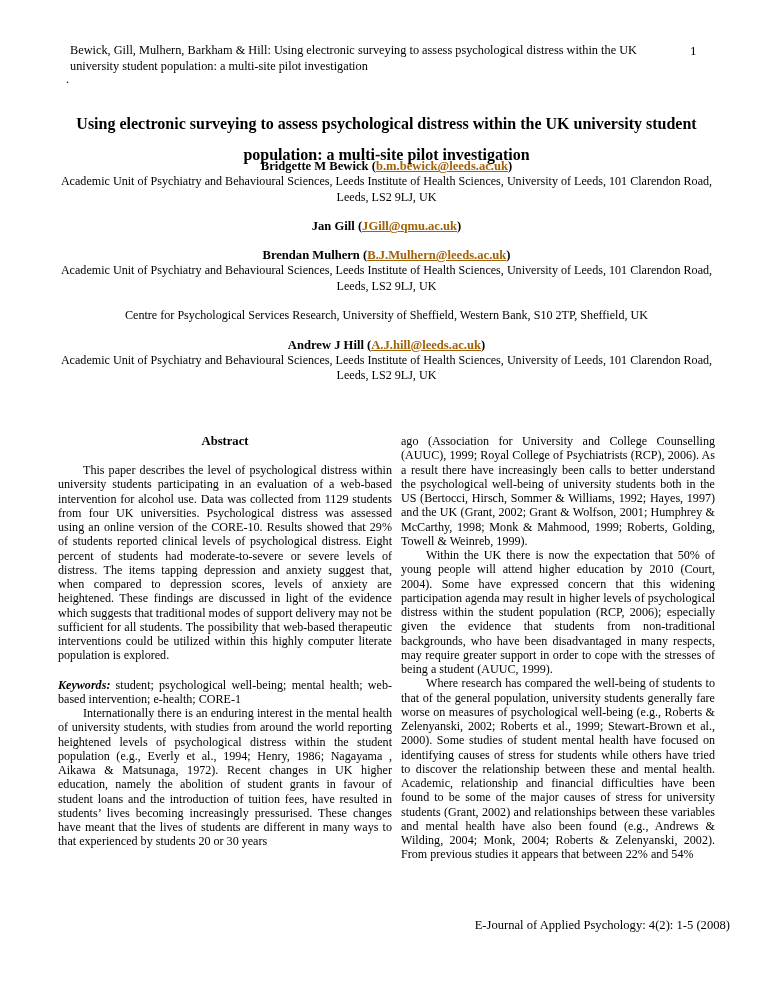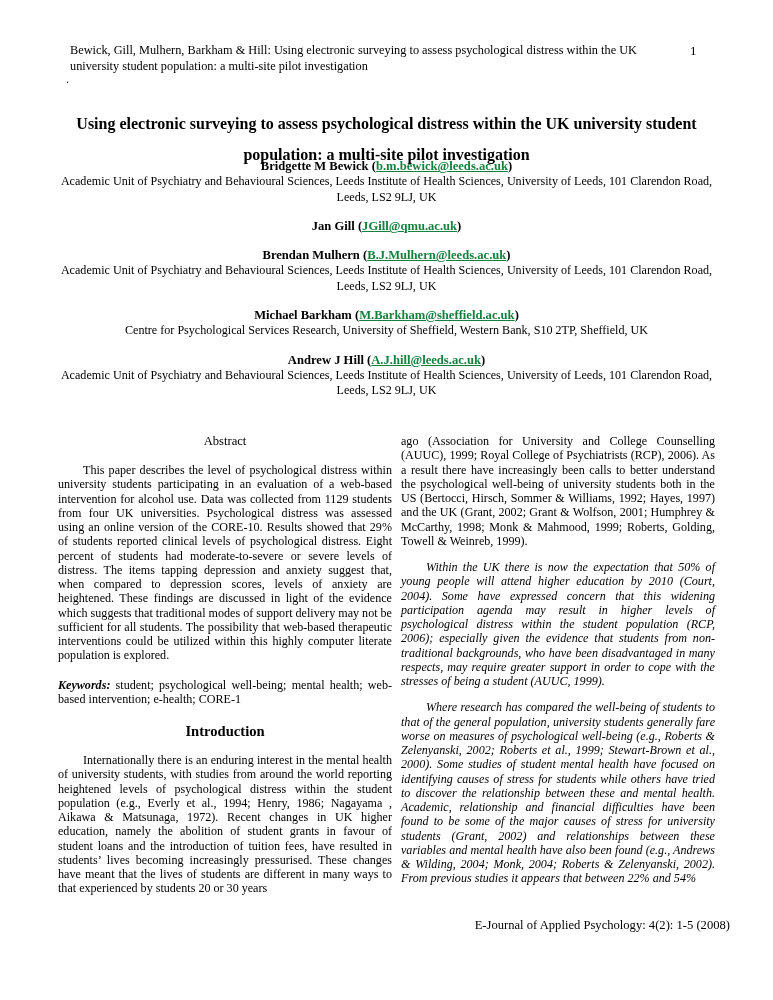--- a/index.html
+++ b/index.html
@@ -30,45 +30,45 @@
   }
   
   .authors {
     position: absolute; top: 159px; left: 48px; width: 677px;
     text-align: center;
   }
   .author-block { margin: 0 0 14px 0; }
   .author-name { font-size: 12.6px; font-weight: bold; line-height: 15px; }
   .author-affil { font-size: 12.1px; line-height: 15.5px; }
   a.email {
-    color: #15803d; font-weight: bold; text-decoration: underline; cursor: pointer;
+    color: #a16207; font-weight: bold; text-decoration: underline; cursor: pointer;
   }
   .pw::before { content: "("; }
   .pw::after  { content: ")"; }
   
   .columns {
     position: absolute; top: 434px; left: 58px; width: 657px;
     display: flex; gap: 9px;
     font-size: 12.1px; line-height: 14.25px;
   }
   .col-left  { width: 334px; }
   .col-right { width: 314px; }
   .columns p { margin: 0; text-align: justify; }
   .abstract-head {
-    text-align: center; font-weight: normal; font-size: 12.6px;
+    text-align: center; font-weight: bold; font-size: 12.6px;
     margin: 0 0 14px 0; line-height: 15px;
   }
   .indent { text-indent: 25px; }
   .keywords-p { margin-top: 15px !important; }
   .kw-label { font-weight: bold; font-style: italic; margin-top: 48px; }
   .intro-head {
     text-align: center; font-weight: bold; font-size: 14.6px;
     margin: 16px 0 13px 0; line-height: 18px;
   }
-  .col-right p + p { margin-top: 12px; font-style: italic; }
+  .col-right p + p { margin-top: 0; }
   
   .footer {
     position: absolute; top: 918px; left: 420px; width: 310px;
     text-align: right; font-size: 12.6px;
   }
 </style>
 </head>
 <body>
 
 <div class="running-head">Bewick, Gill, Mulhern, Barkham &amp; Hill: Using electronic surveying to assess psychological distress within the UK university student population: a multi-site pilot investigation</div>
@@ -96,43 +96,38 @@
 
   <div class="author-block">
     <div class="author-name">
       <span>Brendan Mulhern</span>
       <span class="pw"><a class="email">B.J.Mulhern@leeds.ac.uk</a></span>
     </div>
     <div class="author-affil">Academic Unit of Psychiatry and Behavioural Sciences,  Leeds Institute of Health Sciences, University of Leeds, 101 Clarendon Road, Leeds, LS2 9LJ, UK</div>
   </div>
 
   <div class="author-block">
-    <div class="author-name">
-      <span>Michael Barkham</span>
-      <span class="pw"><a class="email">M.Barkham@sheffield.ac.uk</a></span>
-    </div>
     <div class="author-affil">Centre for Psychological Services Research, University of Sheffield, Western Bank, S10 2TP, Sheffield, UK</div>
   </div>
 
   <div class="author-block">
     <div class="author-name">
       <span>Andrew J Hill</span>
       <span class="pw"><a class="email">A.J.hill@leeds.ac.uk</a></span>
     </div>
     <div class="author-affil">Academic Unit of Psychiatry and Behavioural Sciences,  Leeds Institute of Health Sciences, University of Leeds, 101 Clarendon Road, Leeds, LS2 9LJ, UK</div>
   </div>
 
 </div>
 
 <div class="columns">
   <div class="col-left">
     <div class="abstract-head">Abstract</div>
     <p class="indent">This paper describes the level of psychological distress within university students participating in an evaluation of a web-based intervention for alcohol use. Data was collected from 1129 students from four UK universities. Psychological distress was assessed using an online version of the CORE-10. Results showed that 29% of students reported clinical levels of psychological distress. Eight percent of students had moderate-to-severe or severe levels of distress. The items tapping depression and anxiety suggest that, when compared to depression scores, levels of anxiety are heightened. These findings are discussed in light of the evidence which suggests that traditional modes of support delivery may not be sufficient for all students. The possibility that web-based therapeutic interventions could be utilized within this highly computer literate population is explored.</p>
     <p class="keywords-p"><span class="kw-label">Keywords:</span><span> student; psychological well-being; mental health; web-based intervention; e-health; CORE-1</span></p>
-    <div class="intro-head">Introduction</div>
     <p class="indent">Internationally there is an enduring interest in the mental health of university students, with studies from around the world reporting heightened levels of psychological distress within the student population (e.g., Everly et al., 1994; Henry, 1986; Nagayama , Aikawa &amp; Matsunaga, 1972). Recent changes in UK higher education, namely the abolition of student grants in favour of student loans and the introduction of tuition fees, have resulted in students’ lives becoming increasingly pressurised. These changes have meant that the lives of students are different in many ways to that experienced by students 20 or 30 years</p>
   </div>
   <div class="col-right">
     <p>ago (Association for University and College Counselling (AUUC), 1999; Royal College of Psychiatrists (RCP), 2006). As a result there have increasingly been calls to better understand the psychological well-being of university students both in the US (Bertocci, Hirsch, Sommer &amp; Williams, 1992; Hayes, 1997) and the UK (Grant, 2002; Grant &amp; Wolfson, 2001; Humphrey &amp; McCarthy, 1998; Monk &amp; Mahmood, 1999; Roberts, Golding, Towell &amp; Weinreb, 1999).</p>
     <p class="indent">Within the UK there is now the expectation that 50% of young people will attend higher education by 2010 (Court, 2004). Some have expressed concern that this widening participation agenda may result in higher levels of psychological distress within the student population (RCP, 2006); especially given the evidence that students from non-traditional backgrounds, who have been disadvantaged in many respects,  may require greater support in order to cope with the stresses of being a student (AUUC, 1999).</p>
     <p class="indent">Where research has compared the well-being of students to that of the general population, university students generally fare worse on measures of psychological well-being (e.g., Roberts &amp; Zelenyanski, 2002; Roberts et al., 1999; Stewart-Brown et al., 2000). Some studies of student mental health have focused on identifying causes of stress for students while others have tried to discover the relationship between these and mental health. Academic, relationship and financial difficulties have been found to be some of the major causes of stress for university students (Grant, 2002) and relationships between these variables and mental health have also been found (e.g., Andrews &amp; Wilding, 2004; Monk, 2004; Roberts &amp; Zelenyanski, 2002). From previous studies it appears that between 22% and 54%</p>
   </div>
 </div>
 
 <div class="footer">E-Journal of Applied Psychology: 4(2): 1-5 (2008)</div>

